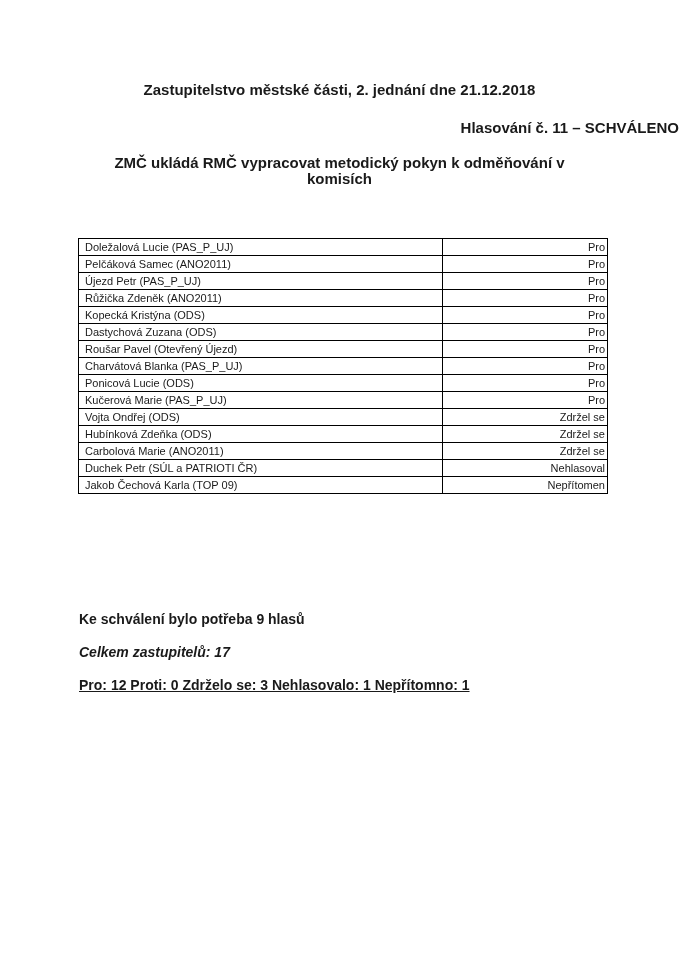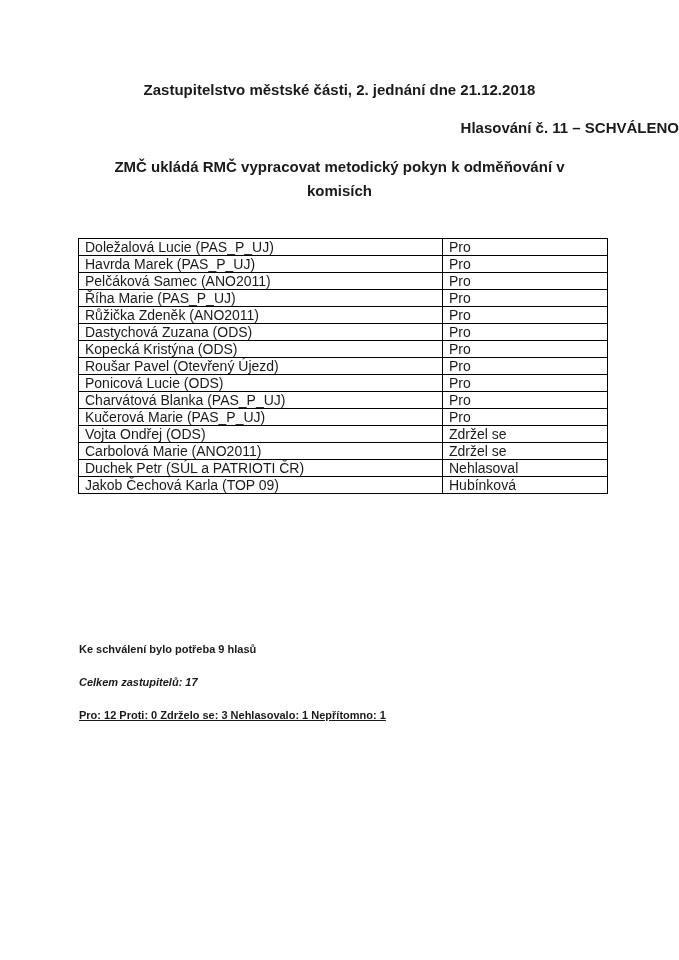--- a/index.html
+++ b/index.html
@@ -22,51 +22,50 @@
     font-weight: bold;
     font-size: 15px;
     line-height: 18px;
   }
   .h-meeting    { top: 81px; }
   .h-vote       { top: 119px; text-align: right; }
   .h-resolution {
     top: 155px;
     left: 88px;
     right: 88px;
-    line-height: 24px;
+    line-height: 16px;
     text-align: center;
   }
   table.vote-table {
     position: absolute;
     top: 238px;
     left: 78px;
     width: 529px;
     border-collapse: collapse;
     table-layout: fixed;
   }
   table.vote-table td {
     border: 1px solid #000000;
-    font-size: 14px;
+    font-size: 11px;
     line-height: 13px;
     height: 17px;
     padding: 1px 2px 1px 6px;
     white-space: nowrap;
     overflow: hidden;
     vertical-align: middle;
   }
   td.col-name { width: 364px; }
-  td.col-vote { width: 165px; padding-left: 8px; }
+  td.col-vote { width: 165px; padding-left: 8px; text-align: right; }
   .summary-line {
     position: absolute;
     left: 79px;
-    font-size: 11px;
+    font-size: 14px;
     font-weight: bold;
     line-height: 14px;
     white-space: nowrap;
-    margin-top: 30px;
   }
   .s-required { top: 612px; }
   .s-total    { top: 645px; font-style: italic; }
   .s-tally    { top: 678px; text-decoration: underline; }
 </style>
 </head>
 <body>
 
 <div class="page">
 
@@ -76,74 +75,74 @@
 
   <div class="heading h-resolution">ZMČ ukládá RMČ vypracovat metodický pokyn k odměňování v komisích</div>
 
   <table class="vote-table">
     <tbody>
       <tr>
           <td class="col-name">Doležalová Lucie (PAS_P_UJ)</td>
           <td class="col-vote">Pro</td>
         </tr>
         <tr>
-          <td class="col-name">Havrda Marek (PAS_P_UJ)</td>
-          <td class="col-vote">Pro</td>
-        </tr>
-        <tr>
           <td class="col-name">Pelčáková Samec (ANO2011)</td>
           <td class="col-vote">Pro</td>
         </tr>
         <tr>
-          <td class="col-name">Říha Marie (PAS_P_UJ)</td>
+          <td class="col-name">Újezd Petr (PAS_P_UJ)</td>
           <td class="col-vote">Pro</td>
         </tr>
         <tr>
           <td class="col-name">Růžička Zdeněk (ANO2011)</td>
           <td class="col-vote">Pro</td>
         </tr>
         <tr>
-          <td class="col-name">Dastychová Zuzana (ODS)</td>
+          <td class="col-name">Kopecká Kristýna (ODS)</td>
           <td class="col-vote">Pro</td>
         </tr>
         <tr>
-          <td class="col-name">Kopecká Kristýna (ODS)</td>
+          <td class="col-name">Dastychová Zuzana (ODS)</td>
           <td class="col-vote">Pro</td>
         </tr>
         <tr>
           <td class="col-name">Roušar Pavel (Otevřený Újezd)</td>
           <td class="col-vote">Pro</td>
         </tr>
         <tr>
-          <td class="col-name">Ponicová Lucie (ODS)</td>
+          <td class="col-name">Charvátová Blanka (PAS_P_UJ)</td>
           <td class="col-vote">Pro</td>
         </tr>
         <tr>
-          <td class="col-name">Charvátová Blanka (PAS_P_UJ)</td>
+          <td class="col-name">Ponicová Lucie (ODS)</td>
           <td class="col-vote">Pro</td>
         </tr>
         <tr>
           <td class="col-name">Kučerová Marie (PAS_P_UJ)</td>
           <td class="col-vote">Pro</td>
         </tr>
         <tr>
           <td class="col-name">Vojta Ondřej (ODS)</td>
+          <td class="col-vote">Zdržel se</td>
+        </tr>
+        <tr>
+          <td class="col-name">Hubínková Zdeňka (ODS)</td>
           <td class="col-vote">Zdržel se</td>
         </tr>
         <tr>
           <td class="col-name">Carbolová Marie (ANO2011)</td>
           <td class="col-vote">Zdržel se</td>
         </tr>
         <tr>
           <td class="col-name">Duchek Petr (SÚL a PATRIOTI ČR)</td>
           <td class="col-vote">Nehlasoval</td>
         </tr>
         <tr>
           <td class="col-name">Jakob Čechová Karla (TOP 09)</td>
-          <td class="col-vote">Hubínková</td>
+          <td class="col-vote">Nepřítomen</td>
         </tr>
     </tbody>
   </table>
 
   <div class="summary-line s-required">Ke schválení bylo potřeba 9 hlasů</div>
 
   <div class="summary-line s-total">Celkem zastupitelů: 17</div>
 
   <div class="summary-line s-tally">Pro: 12 Proti: 0 Zdrželo se: 3 Nehlasovalo: 1 Nepřítomno: 1</div>
 

